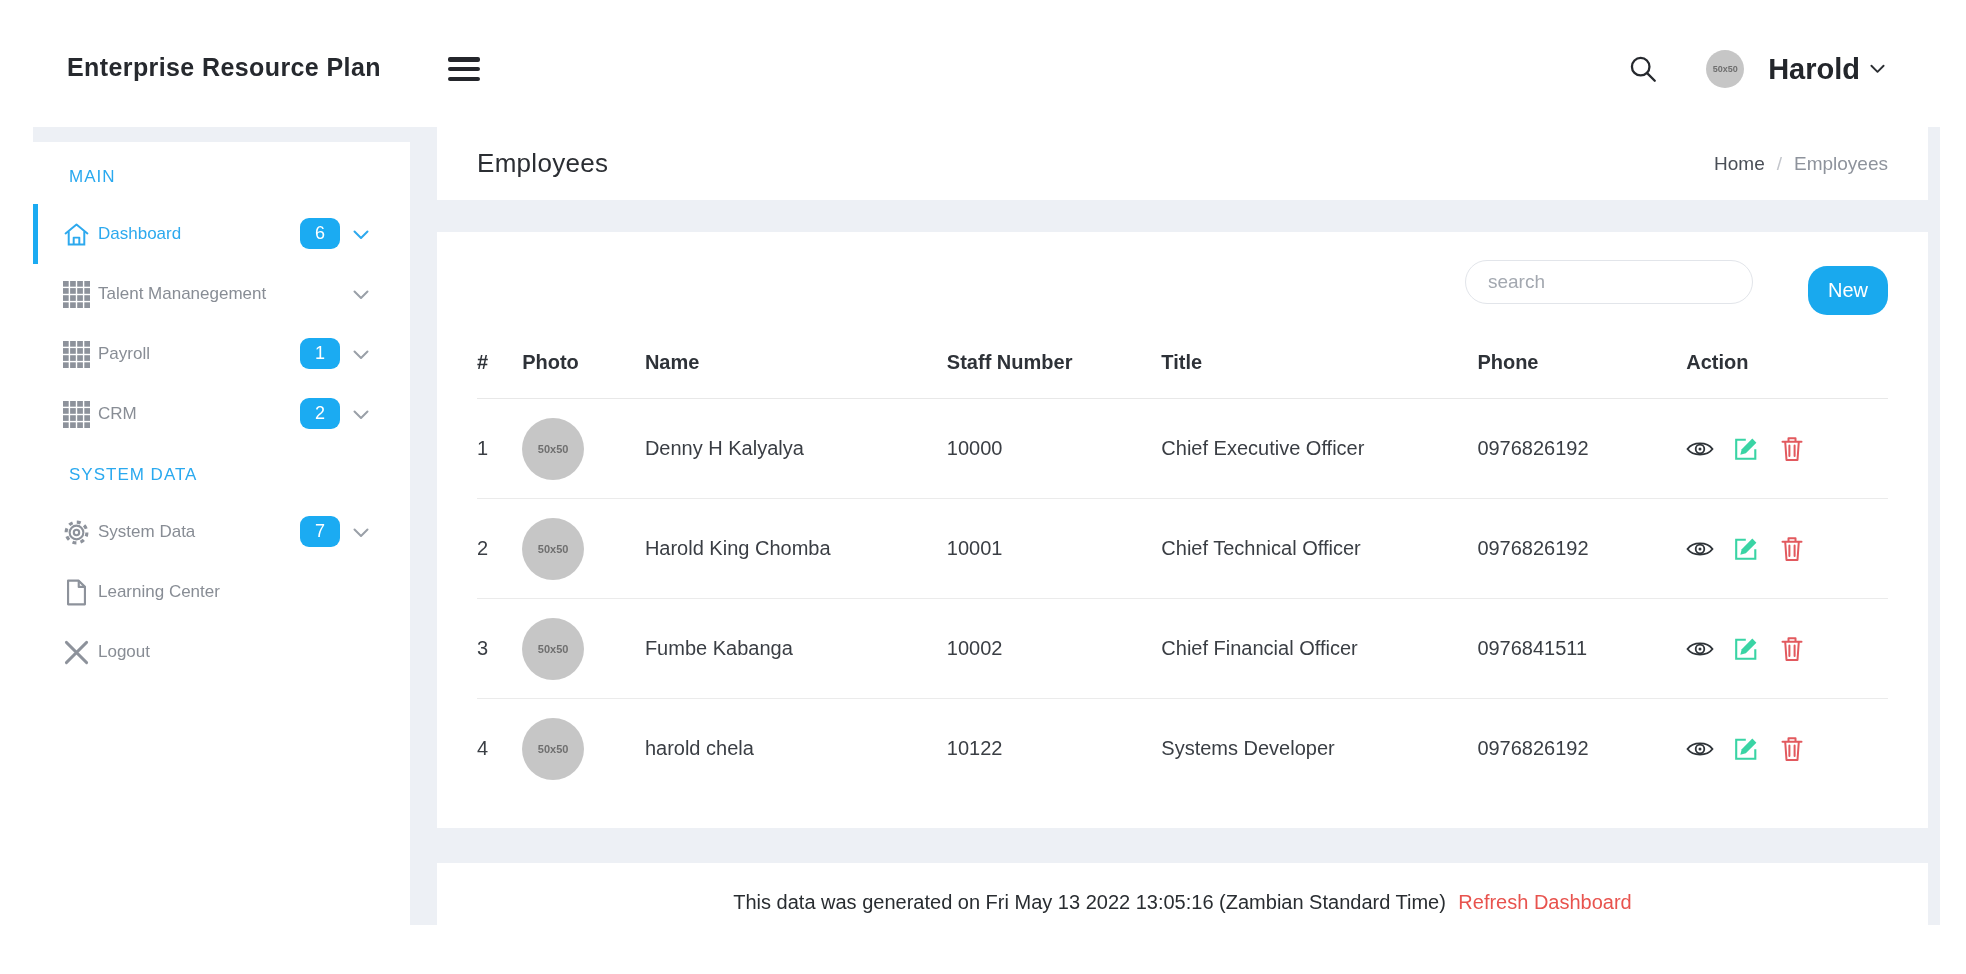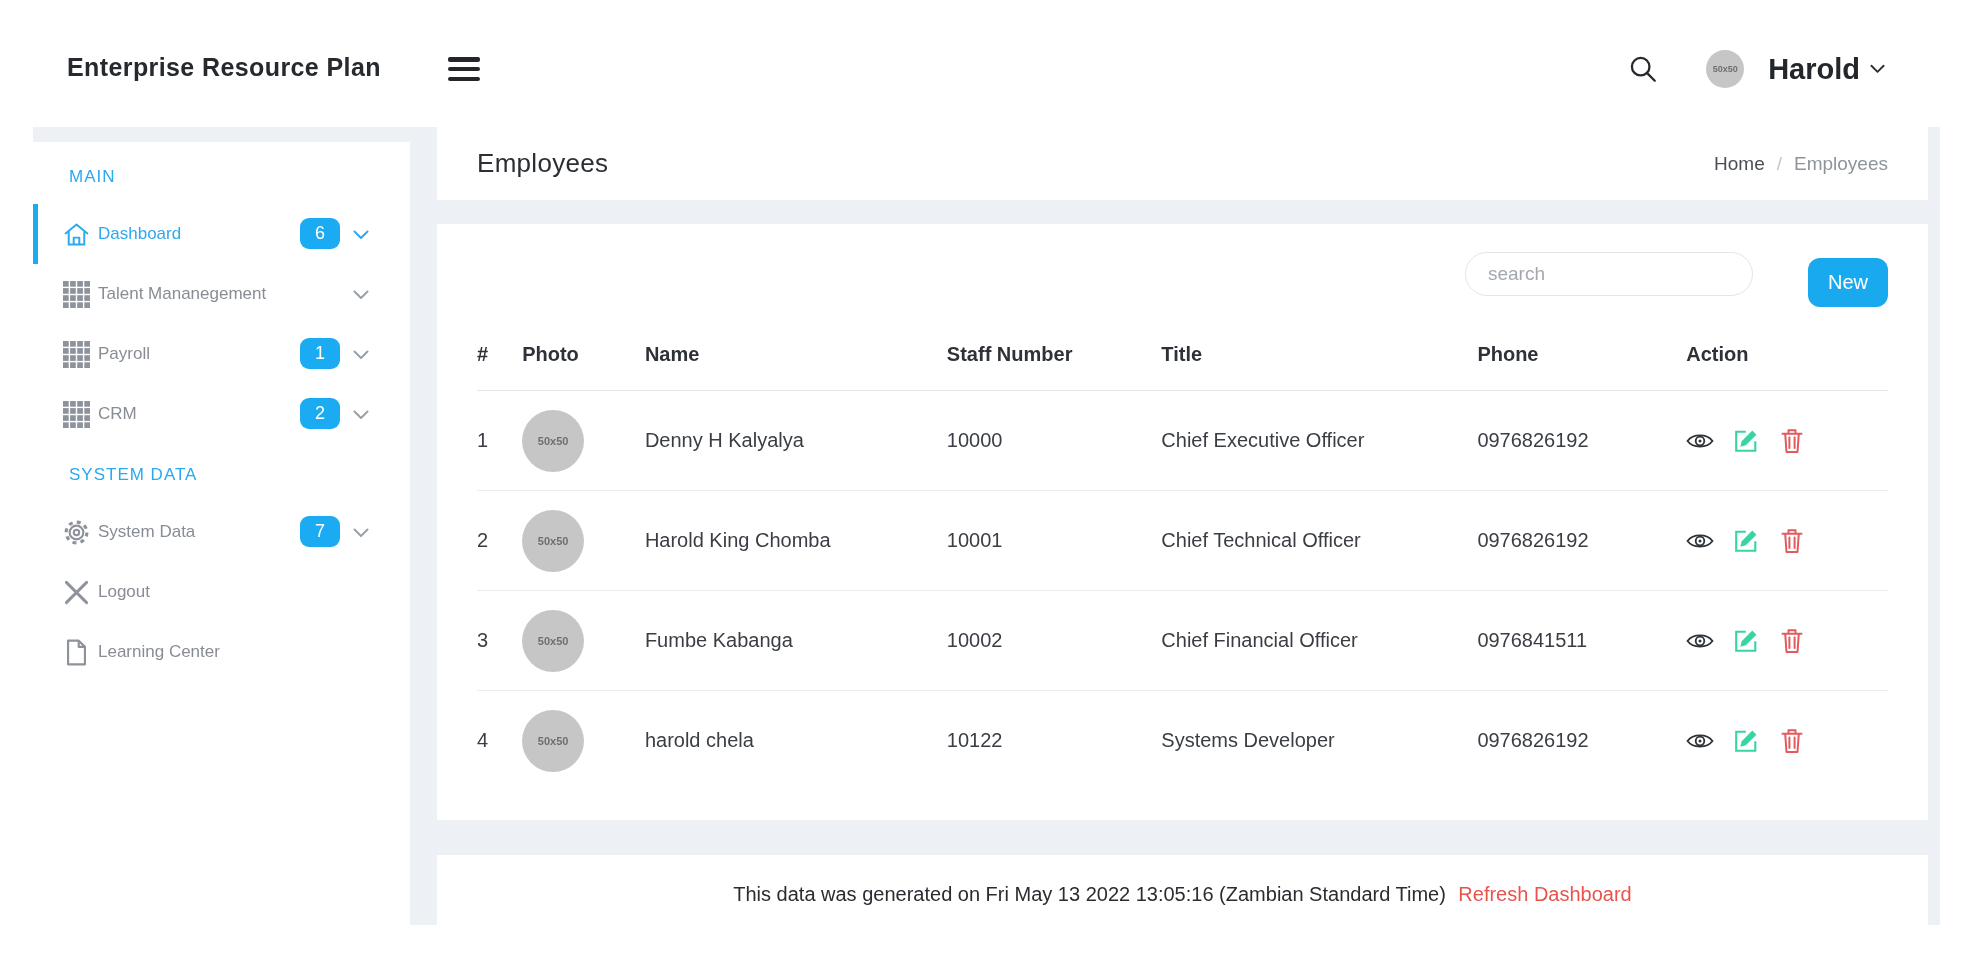--- a/index.html
+++ b/index.html
@@ -41,27 +41,27 @@
   .content { position:absolute; left:437px; top:127px; width:1491px; }
   .card { background:#ffffff; }
   .title-card { height:73px; display:flex; align-items:center;
     justify-content:space-between; padding:0 40px; }
   .page-title { font-size:26px; font-weight:500; color:#2b2e33; letter-spacing:.3px; }
   .breadcrumb { font-size:19px; display:flex; align-items:center; }
   .bc-home { color:#4a4f57; cursor:pointer; }
   .bc-sep { color:#c2c5cb; margin:0 12px; }
   .bc-current { color:#8e939c; }
 
-  .table-card { margin-top:24px; height:596px; padding:28px 40px 30px; }
+  .table-card { margin-top:32px; height:596px; padding:28px 40px 30px; }
   .toolbar { display:flex; justify-content:flex-end; align-items:flex-start; }
   .search-input { width:288px; height:44px; border:1px solid #e2e5ea; border-radius:22px;
     padding:0 22px; font-size:19px; color:#5a5f66; outline:none; background:#ffffff; }
   .search-input::placeholder { color:#a3a8b0; }
   .new-btn { margin-left:55px; margin-top:6px; background:#19a9ee; color:#ffffff; border:none;
-    border-radius:12px; padding:13px 20px; font-size:20px; cursor:pointer; font-family:inherit; }
+    border-radius:19px; padding:13px 20px; font-size:20px; cursor:pointer; font-family:inherit; }
 
   table.emp { width:100%; border-collapse:collapse; margin-top:24px; table-layout:fixed; }
   .emp th { text-align:left; font-size:20px; font-weight:700; color:#2e3238;
     padding:12px 0 24px; border-bottom:1px solid #e8e8e8; }
   .emp td { font-size:20px; color:#3a3e44; height:100px; vertical-align:middle;
     border-bottom:1px solid #ebebeb; padding:0; }
   .emp tr:last-child td { border-bottom:none; }
   .photo-circle { width:62px; height:62px; border-radius:50%; background:#c6c6c6; color:#6f6f6f;
     font-size:11px; font-weight:700; display:flex; align-items:center; justify-content:center; }
   .actions { display:flex; align-items:center; gap:18px; }
@@ -232,33 +232,33 @@
     <span class="s-label">System Data</span>
     <span class="s-badge">7</span>
     <svg class="s-chev">
         <use href="#sym-chevron"></use>
       </svg>
   </div>
 
   <div class="side-item">
     <span class="s-icon">
         <svg class="icon-svg">
+          <use href="#sym-file"></use>
+        </svg>
+      </span>
+    <span class="s-label">Learning Center</span>
+  </div>
+
+  <div class="side-item">
+    <span class="s-icon">
+        <svg class="icon-svg">
           <use href="#sym-x"></use>
         </svg>
       </span>
     <span class="s-label">Logout</span>
-  </div>
-
-  <div class="side-item">
-    <span class="s-icon">
-        <svg class="icon-svg">
-          <use href="#sym-file"></use>
-        </svg>
-      </span>
-    <span class="s-label">Learning Center</span>
   </div>
 </div>
 
 <div class="content">
 
   <div class="card title-card">
     <div class="page-title">Employees</div>
     <div class="breadcrumb">
       <span class="bc-home">Home</span>
       <span class="bc-sep">/</span>

